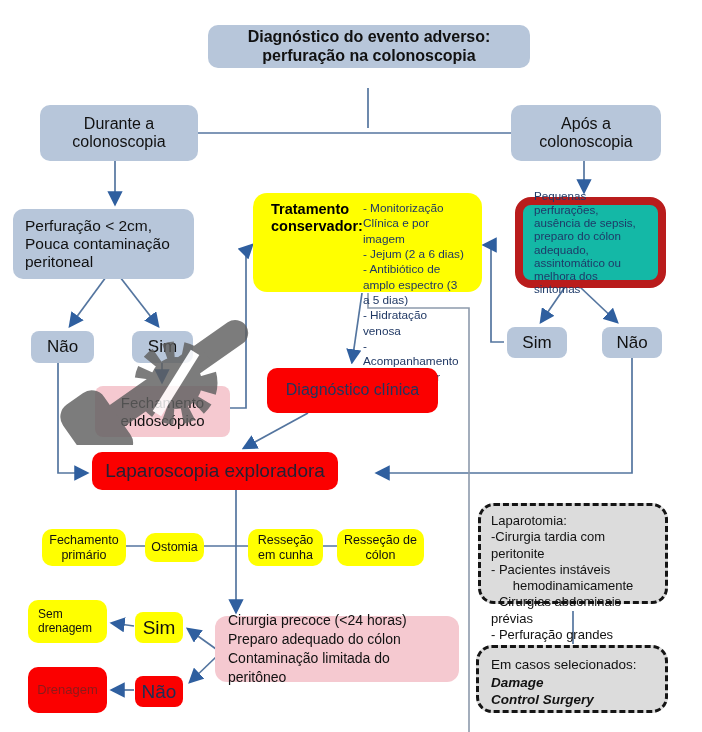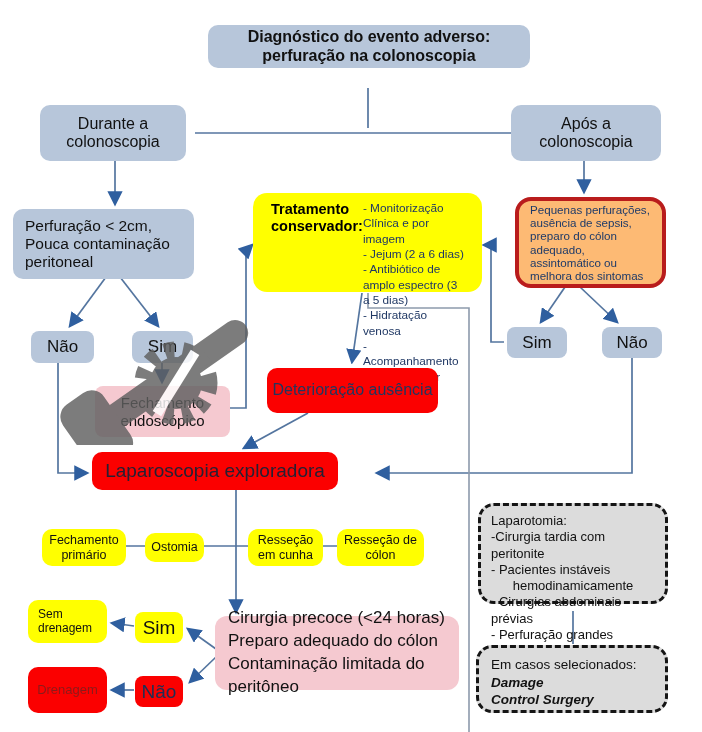--- a/index.html
+++ b/index.html
@@ -9,21 +9,21 @@
   }
   .node{
     position:absolute;box-sizing:border-box;border-radius:10px;
     display:flex;align-items:center;justify-content:center;
     white-space:pre-wrap;line-height:1.15;color:#111;
   }
   .blue{background:#b7c6da;}
   .yellow{background:#ffff00;}
   .red{background:#fb0000;}
   .pink{background:#f5c9d0;}
-  .green{background:#fdba74;border:4px solid #b91c1c;color:#1e3a68;}
+  .green{background:#14b8a6;border:8px solid #b91c1c;color:#1e3a68;}
   .dashed{
     background:#dcdcdc;border:3px dashed #151515;border-radius:16px;
     justify-content:flex-start;align-items:flex-start;text-align:left;
   }
   .left-align{justify-content:flex-start;text-align:left;}
   .top-align{align-items:flex-start;}
   #connectors{position:absolute;left:0;top:0;z-index:0;}
   .node{z-index:1;}
   #watermark{position:absolute;left:48px;top:295px;z-index:3;pointer-events:none;}
   .raise{position:relative;z-index:4;}
@@ -68,21 +68,21 @@
     <g stroke="#8d9aac" stroke-width="1.6" fill="none">
       <polyline points="368,293 368,308 469,308 469,732"></polyline>
     </g>
   </svg>
 
   <div class="node blue" style="left:208px;top:25px;width:322px;height:43px;font-size:16px;font-weight:bold;text-align:center;">
     <span>Diagnóstico do evento adverso:
 perfuração na colonoscopia</span>
   </div>
 
-  <div class="node blue" style="left:40px;top:105px;width:146px;height:56px;font-size:16px;text-align:center;">
+  <div class="node blue" style="left:40px;top:105px;width:158px;height:56px;font-size:16px;text-align:center;">
     <span>Durante a
 colonoscopia</span>
   </div>
   <div class="node blue" style="left:511px;top:105px;width:150px;height:56px;font-size:16px;text-align:center;">
     <span>Após a
 colonoscopia</span>
   </div>
 
   <div class="node blue left-align" style="left:13px;top:209px;width:181px;height:70px;font-size:15.5px;padding:6px 12px;">
     <span>Perfuração &lt; 2cm,
@@ -113,21 +113,21 @@
   <div class="node blue" style="left:132px;top:331px;width:61px;height:32px;font-size:17px;border-radius:8px;">
     <span class="raise">Sim</span>
   </div>
 
   <div class="node pink" style="left:95px;top:386px;width:135px;height:51px;font-size:15px;text-align:center;border-radius:8px;">
     <span class="raise">Fechamento
 endoscópico</span>
   </div>
 
   <div class="node red" style="left:267px;top:368px;width:171px;height:45px;font-size:16px;color:#20365f;">
-    <span>Deterioração ausência</span>
+    <span>Diagnóstico clínica</span>
   </div>
 
   <div class="node blue" style="left:507px;top:327px;width:60px;height:31px;font-size:17px;border-radius:8px;">
     <span>Sim</span>
   </div>
   <div class="node blue" style="left:602px;top:327px;width:60px;height:31px;font-size:17px;border-radius:8px;">
     <span>Não</span>
   </div>
 
   <div class="node red" style="left:92px;top:452px;width:246px;height:38px;font-size:19px;color:#262033;">
@@ -157,21 +157,21 @@
   <div class="node yellow" style="left:135px;top:612px;width:48px;height:31px;font-size:19px;border-radius:8px;">
     <span>Sim</span>
   </div>
   <div class="node red maroon" style="left:28px;top:667px;width:79px;height:46px;font-size:13px;">
     <span>Drenagem</span>
   </div>
   <div class="node red" style="left:135px;top:676px;width:48px;height:31px;font-size:19px;color:#1c2f55;border-radius:8px;">
     <span>Não</span>
   </div>
 
-  <div class="node pink left-align" style="left:215px;top:616px;width:244px;height:74px;font-size:17px;padding:6px 13px;line-height:1.35;border-radius:12px;">
+  <div class="node pink left-align" style="left:215px;top:616px;width:244px;height:66px;font-size:14px;padding:6px 13px;line-height:1.35;border-radius:12px;">
     <span>Cirurgia precoce (&lt;24 horas)
 Preparo adequado do cólon
 Contaminação limitada do peritôneo</span>
   </div>
 
   <div class="node dashed" style="left:478px;top:503px;width:190px;height:101px;font-size:13px;padding:7px 10px;line-height:1.25;">
     <span>Laparotomia:
 -Cirurgia tardia com peritonite
 - Pacientes instáveis
       hemodinamicamente

